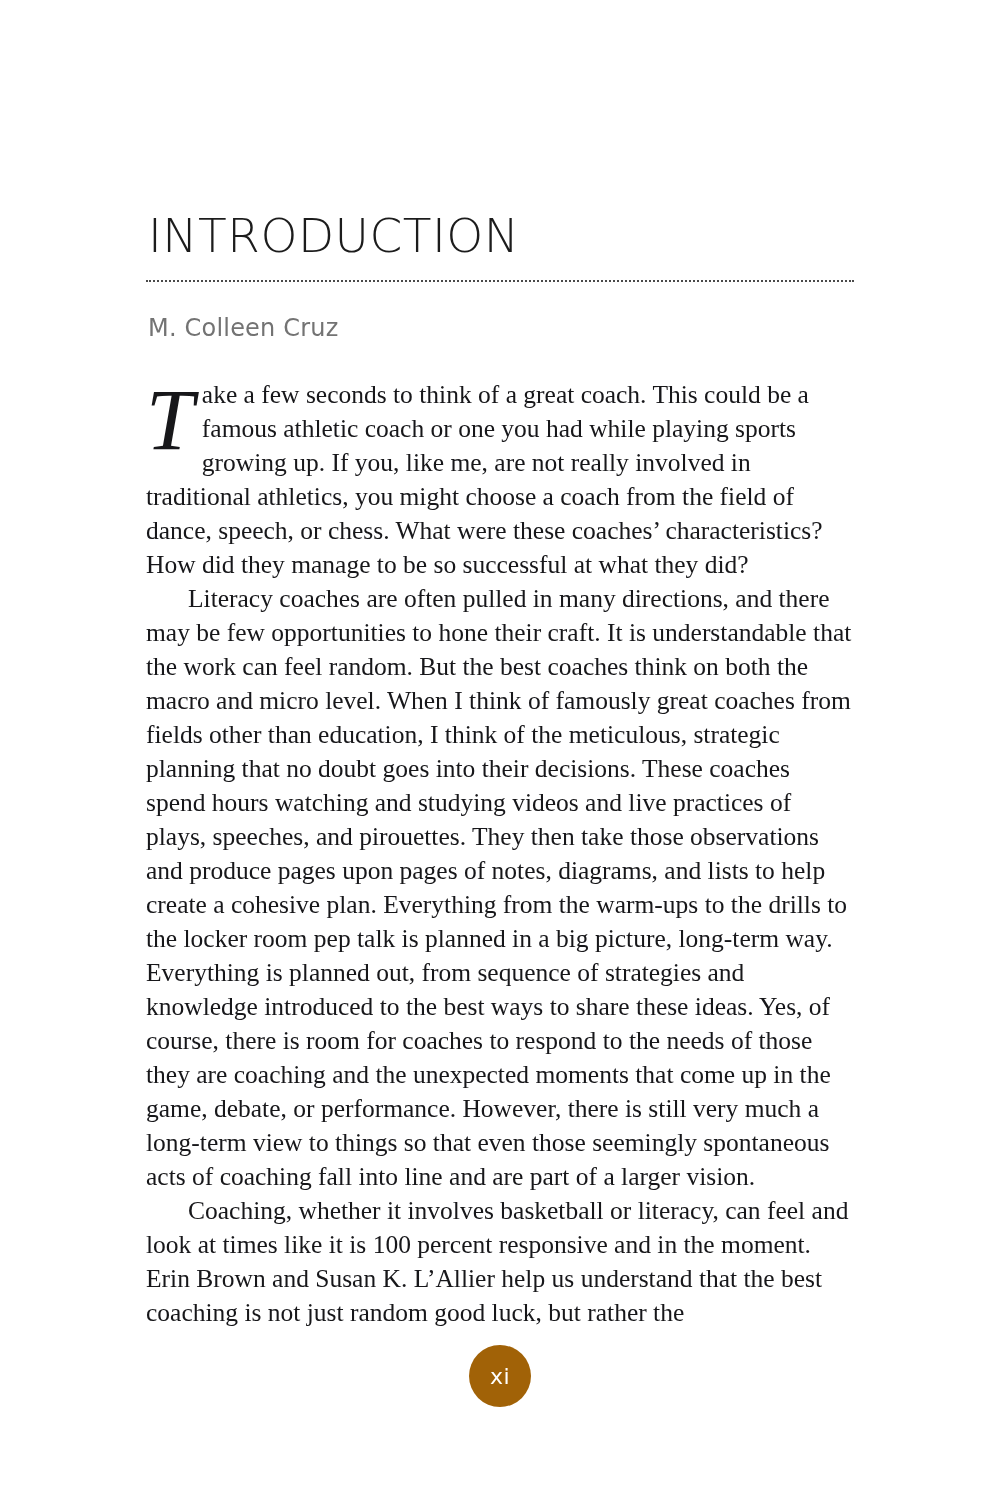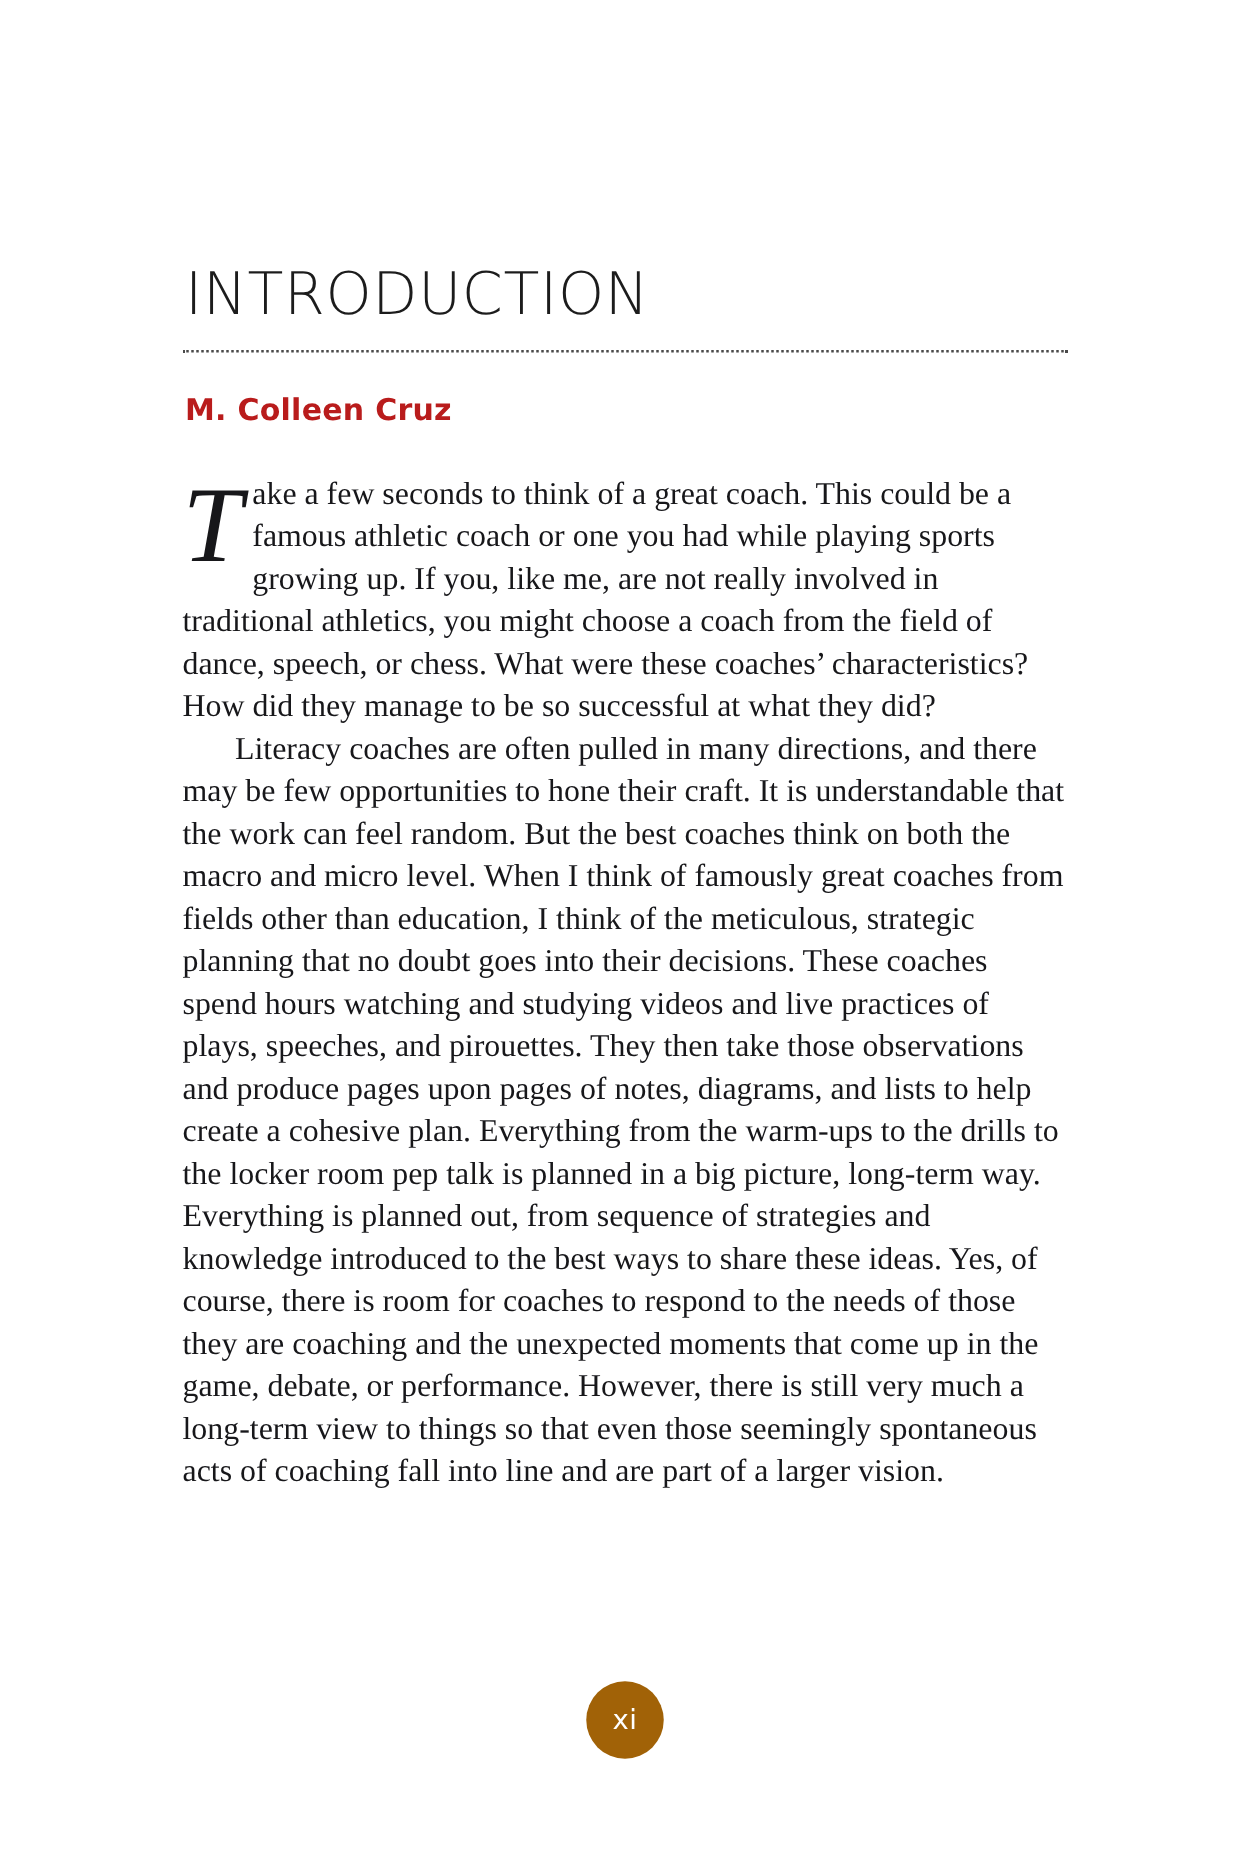--- a/index.html
+++ b/index.html
@@ -45,23 +45,23 @@
 
   .rule {
     width: 708px;
     height: 2px;
     border-bottom: 2px dotted #4a4a4a;
     margin: 0 0 0 0;
   }
 
   .author {
     font-family: "DejaVu Sans", sans-serif;
-    font-weight: 700;
+    font-weight: 400;
     font-size: 24px;
-    color: #b91c1c;
+    color: #737373;
     margin: 32px 0 0 2px;
     letter-spacing: 0.2px;
   }
 
   .body-text {
     margin-top: 36px;
     font-size: 25.5px;
     line-height: 34px;
     text-align: left;
     color: #17171a;
@@ -121,19 +121,20 @@
     <div class="author">M. Colleen Cruz</div>
 
     <div class="body-text">
 
       <p class="para first">
         <span class="dropcap">T</span><span>ake a few seconds to think of a great coach. This could be a famous athletic coach or one you had while playing sports growing up. If you, like me, are not really involved in traditional athletics, you might choose a coach from the field of dance, speech, or chess. What were these coaches’ characteristics? How did they manage to be so successful at what they did?</span>
       </p>
 
       <p class="para">Literacy coaches are often pulled in many directions, and there may be few opportunities to hone their craft. It is understandable that the work can feel random. But the best coaches think on both the macro and micro level. When I think of famously great coaches from fields other than education, I think of the meticulous, strategic planning that no doubt goes into their decisions. These coaches spend hours watching and studying videos and live practices of plays, speeches, and pirouettes. They then take those observations and produce pages upon pages of notes, diagrams, and lists to help create a cohesive plan. Everything from the warm-ups to the drills to the locker room pep talk is planned in a big picture, long-term way. Everything is planned out, from sequence of strategies and knowledge introduced to the best ways to share these ideas. Yes, of course, there is room for coaches to respond to the needs of those they are coaching and the unexpected moments that come up in the game, debate, or performance. However, there is still very much a long-term view to things so that even those seemingly spontaneous acts of coaching fall into line and are part of a larger vision.</p>
 
+      <p class="para">Coaching, whether it involves basketball or literacy, can feel and look at times like it is 100 percent responsive and in the moment. Erin Brown and Susan K. L’Allier help us understand that the best coaching is not just random good luck, but rather the</p>
 
     </div>
   </div>
 
   <div class="folio">xi</div>
 
 </div>
 
 </body></html>

